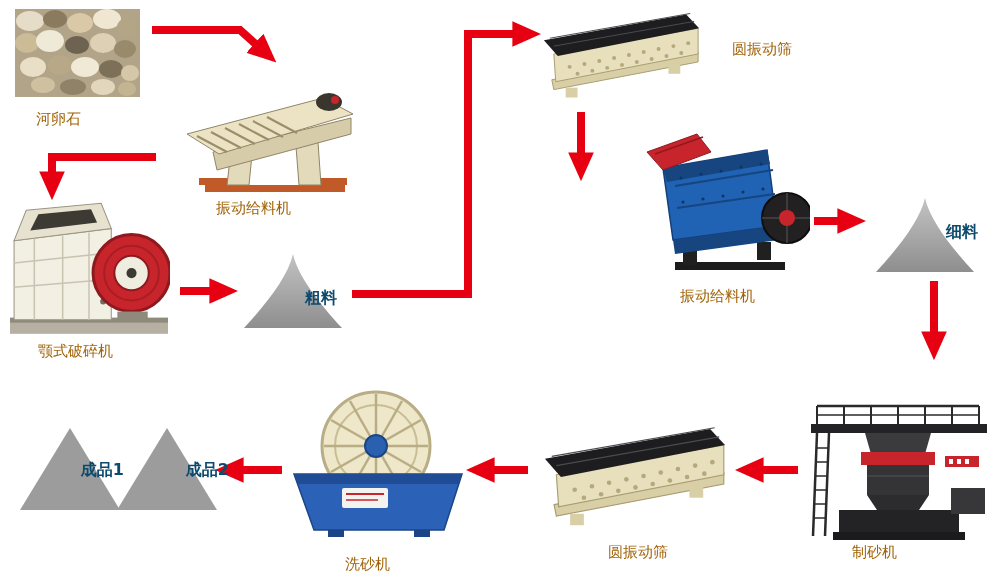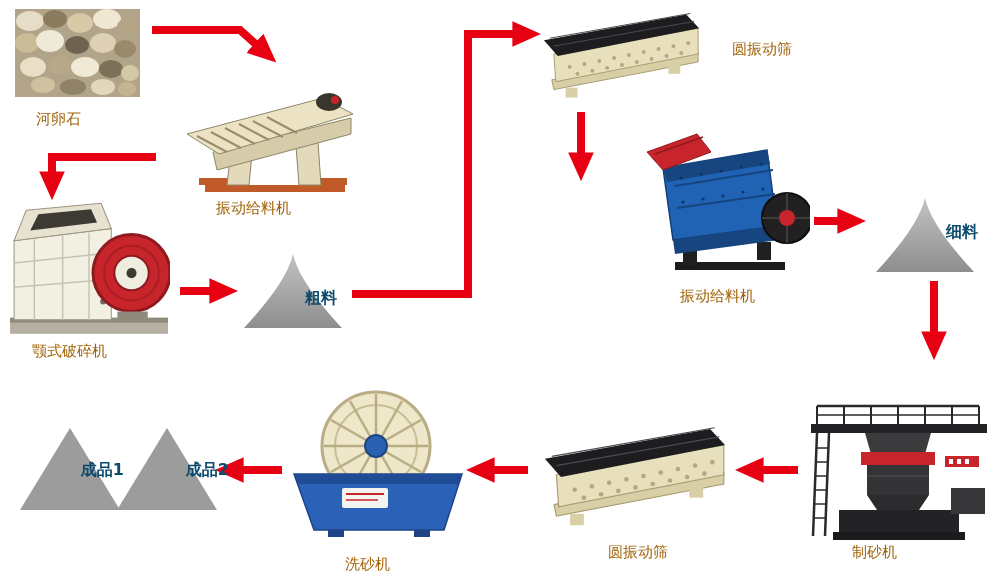--- a/index.html
+++ b/index.html
@@ -306,21 +306,21 @@
     <path class="arrow" d="M581,112 L581,170" marker-end="url(#ah)"></path>
     <path class="arrow" d="M814,221 L855,221" marker-end="url(#ah)"></path>
     <path class="arrow" d="M934,281 L934,349" marker-end="url(#ah)"></path>
     <path class="arrow" d="M798,470 L746,470" marker-end="url(#ah)"></path>
     <path class="arrow" d="M528,470 L477,470" marker-end="url(#ah)"></path>
     <path class="arrow" d="M282,470 L226,470" marker-end="url(#ah)"></path>
   </svg>
 
   <span class="label" style="left:36px;top:110px">河卵石</span>
   <span class="label" style="left:216px;top:199px">振动给料机</span>
-  <span class="label" style="left:32px;top:342px">颚式破碎机</span>
+  <span class="label" style="left:38px;top:342px">颚式破碎机</span>
   <span class="label" style="left:732px;top:40px">圆振动筛</span>
   <span class="label" style="left:680px;top:287px">振动给料机</span>
   <span class="label" style="left:852px;top:543px">制砂机</span>
   <span class="label" style="left:608px;top:543px">圆振动筛</span>
   <span class="label" style="left:345px;top:555px">洗砂机</span>
 
   <span class="pile-label" style="left:231px;top:288px;width:106px">粗料</span>
   <span class="pile-label" style="left:872px;top:222px;width:106px">细料</span>
   <span class="pile-label" style="left:24px;top:460px;width:100px">成品1</span>
   <span class="pile-label" style="left:129px;top:460px;width:100px">成品2</span>

